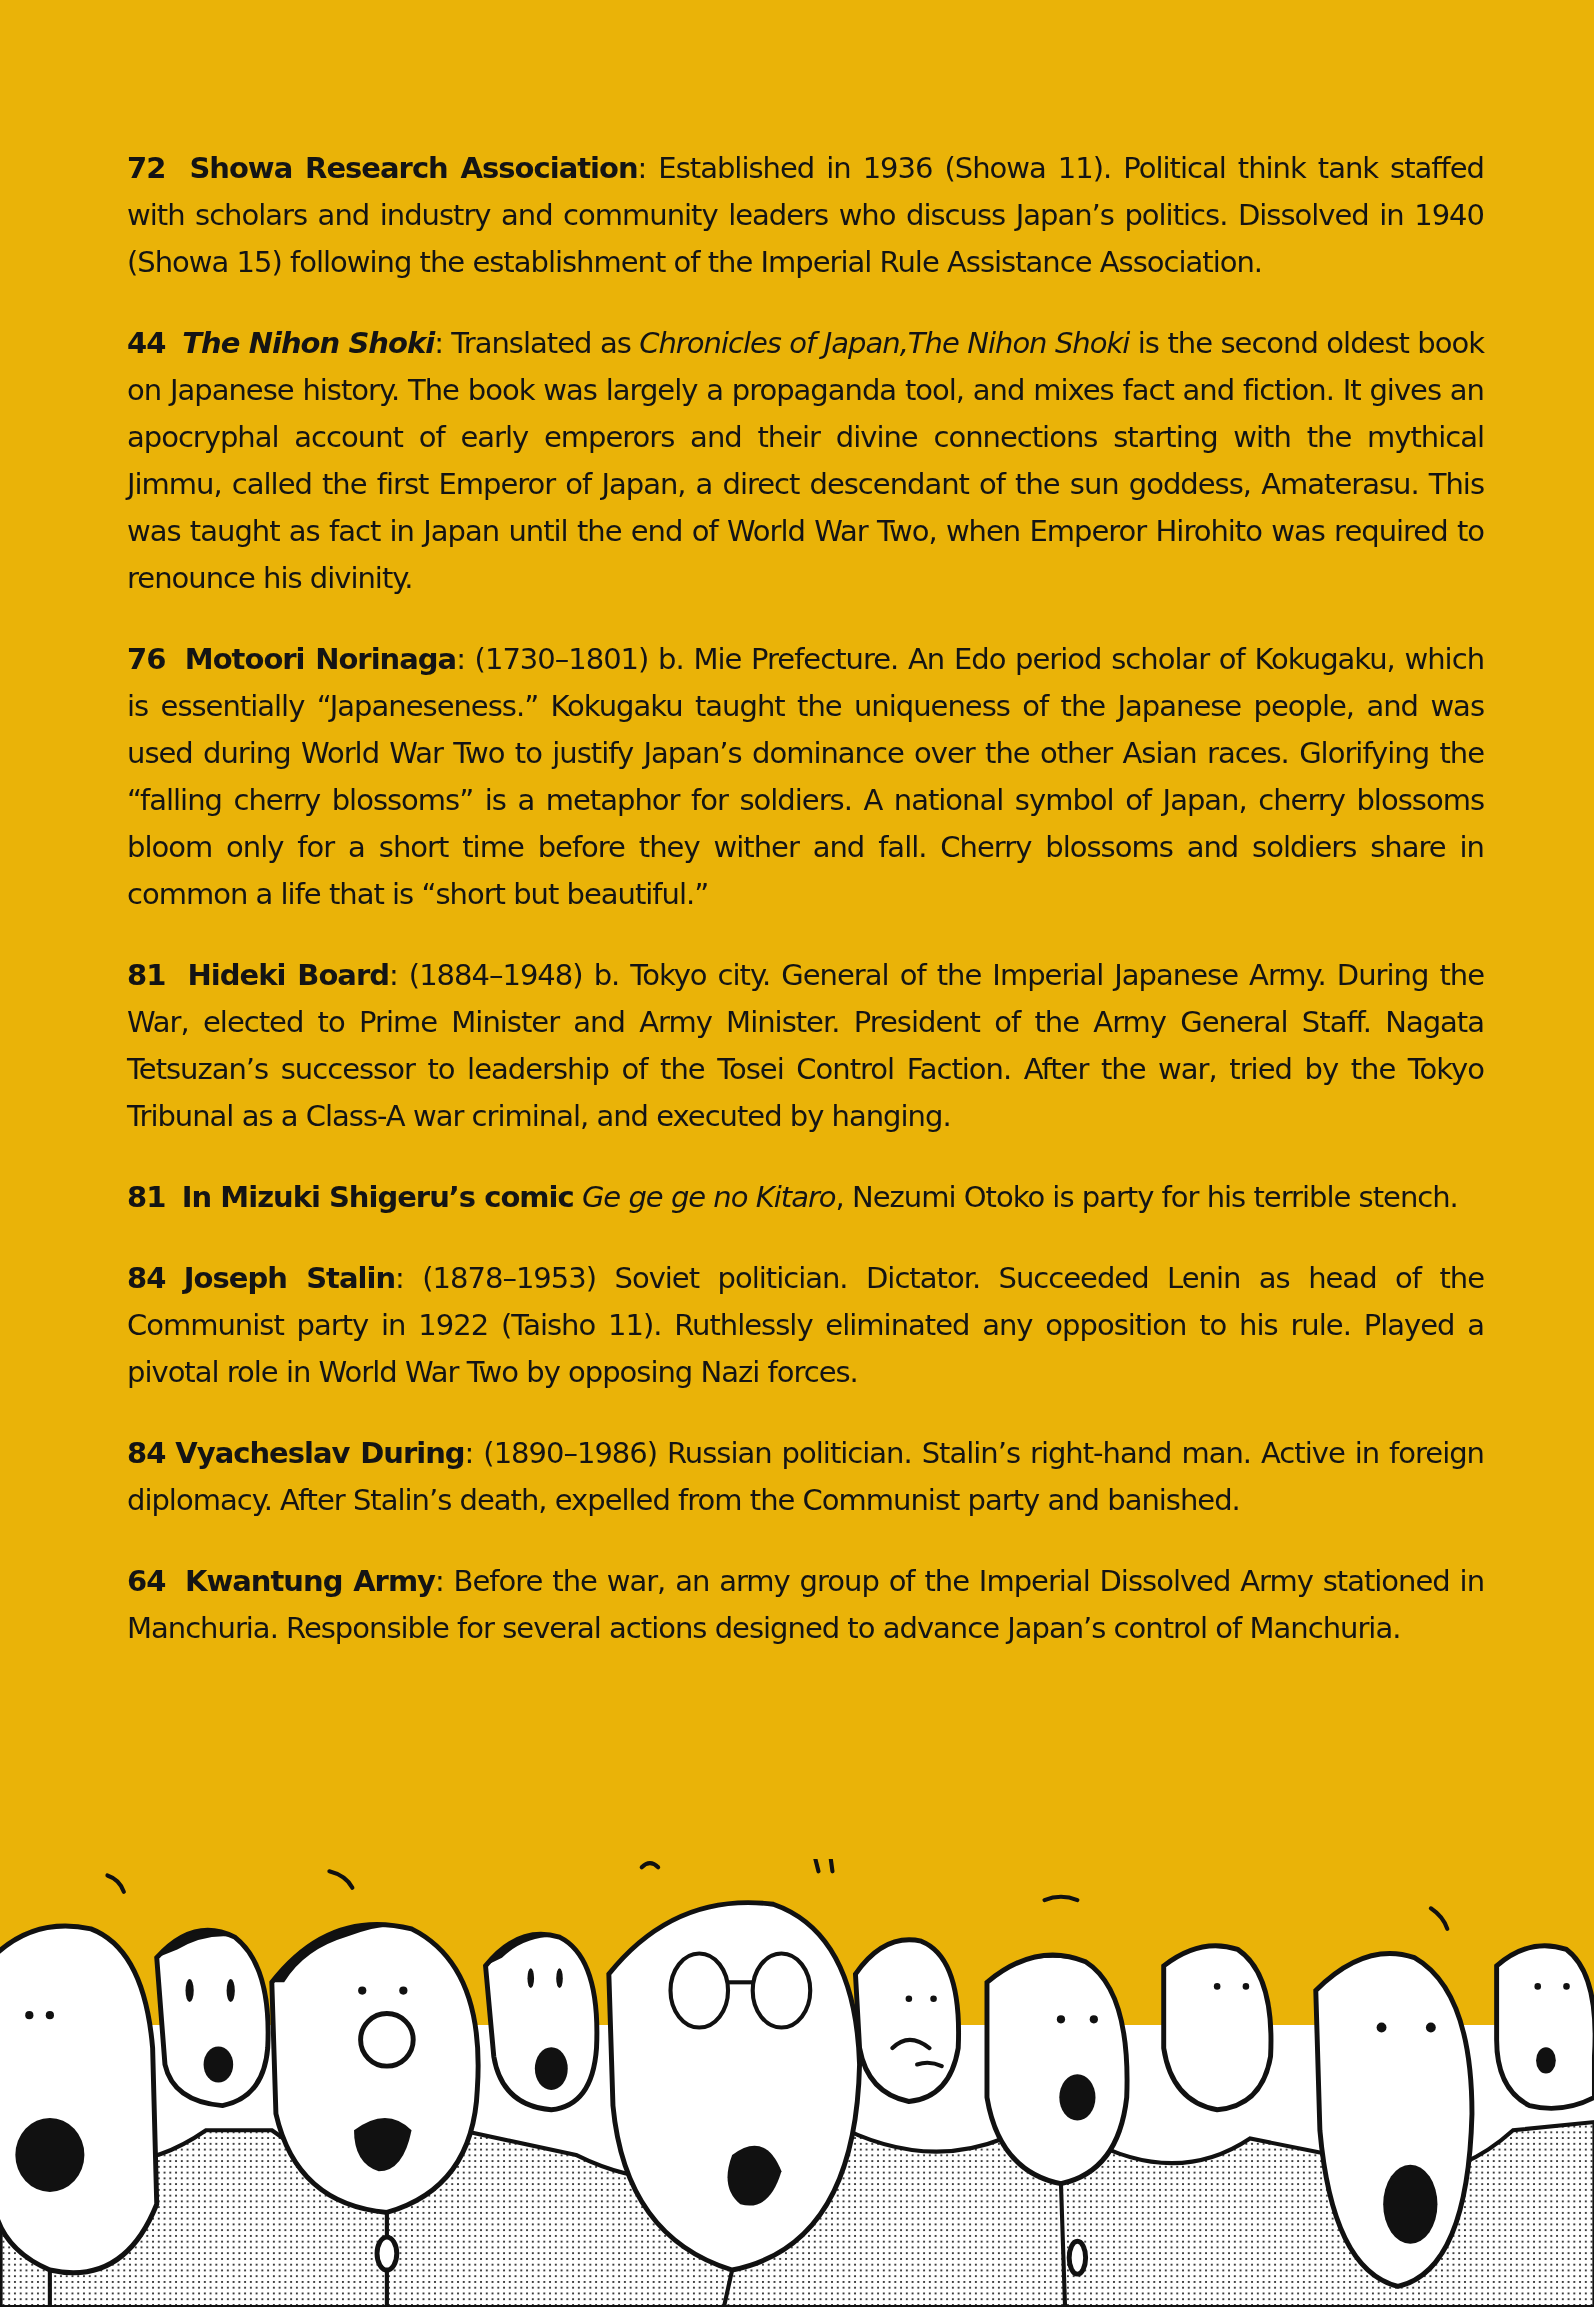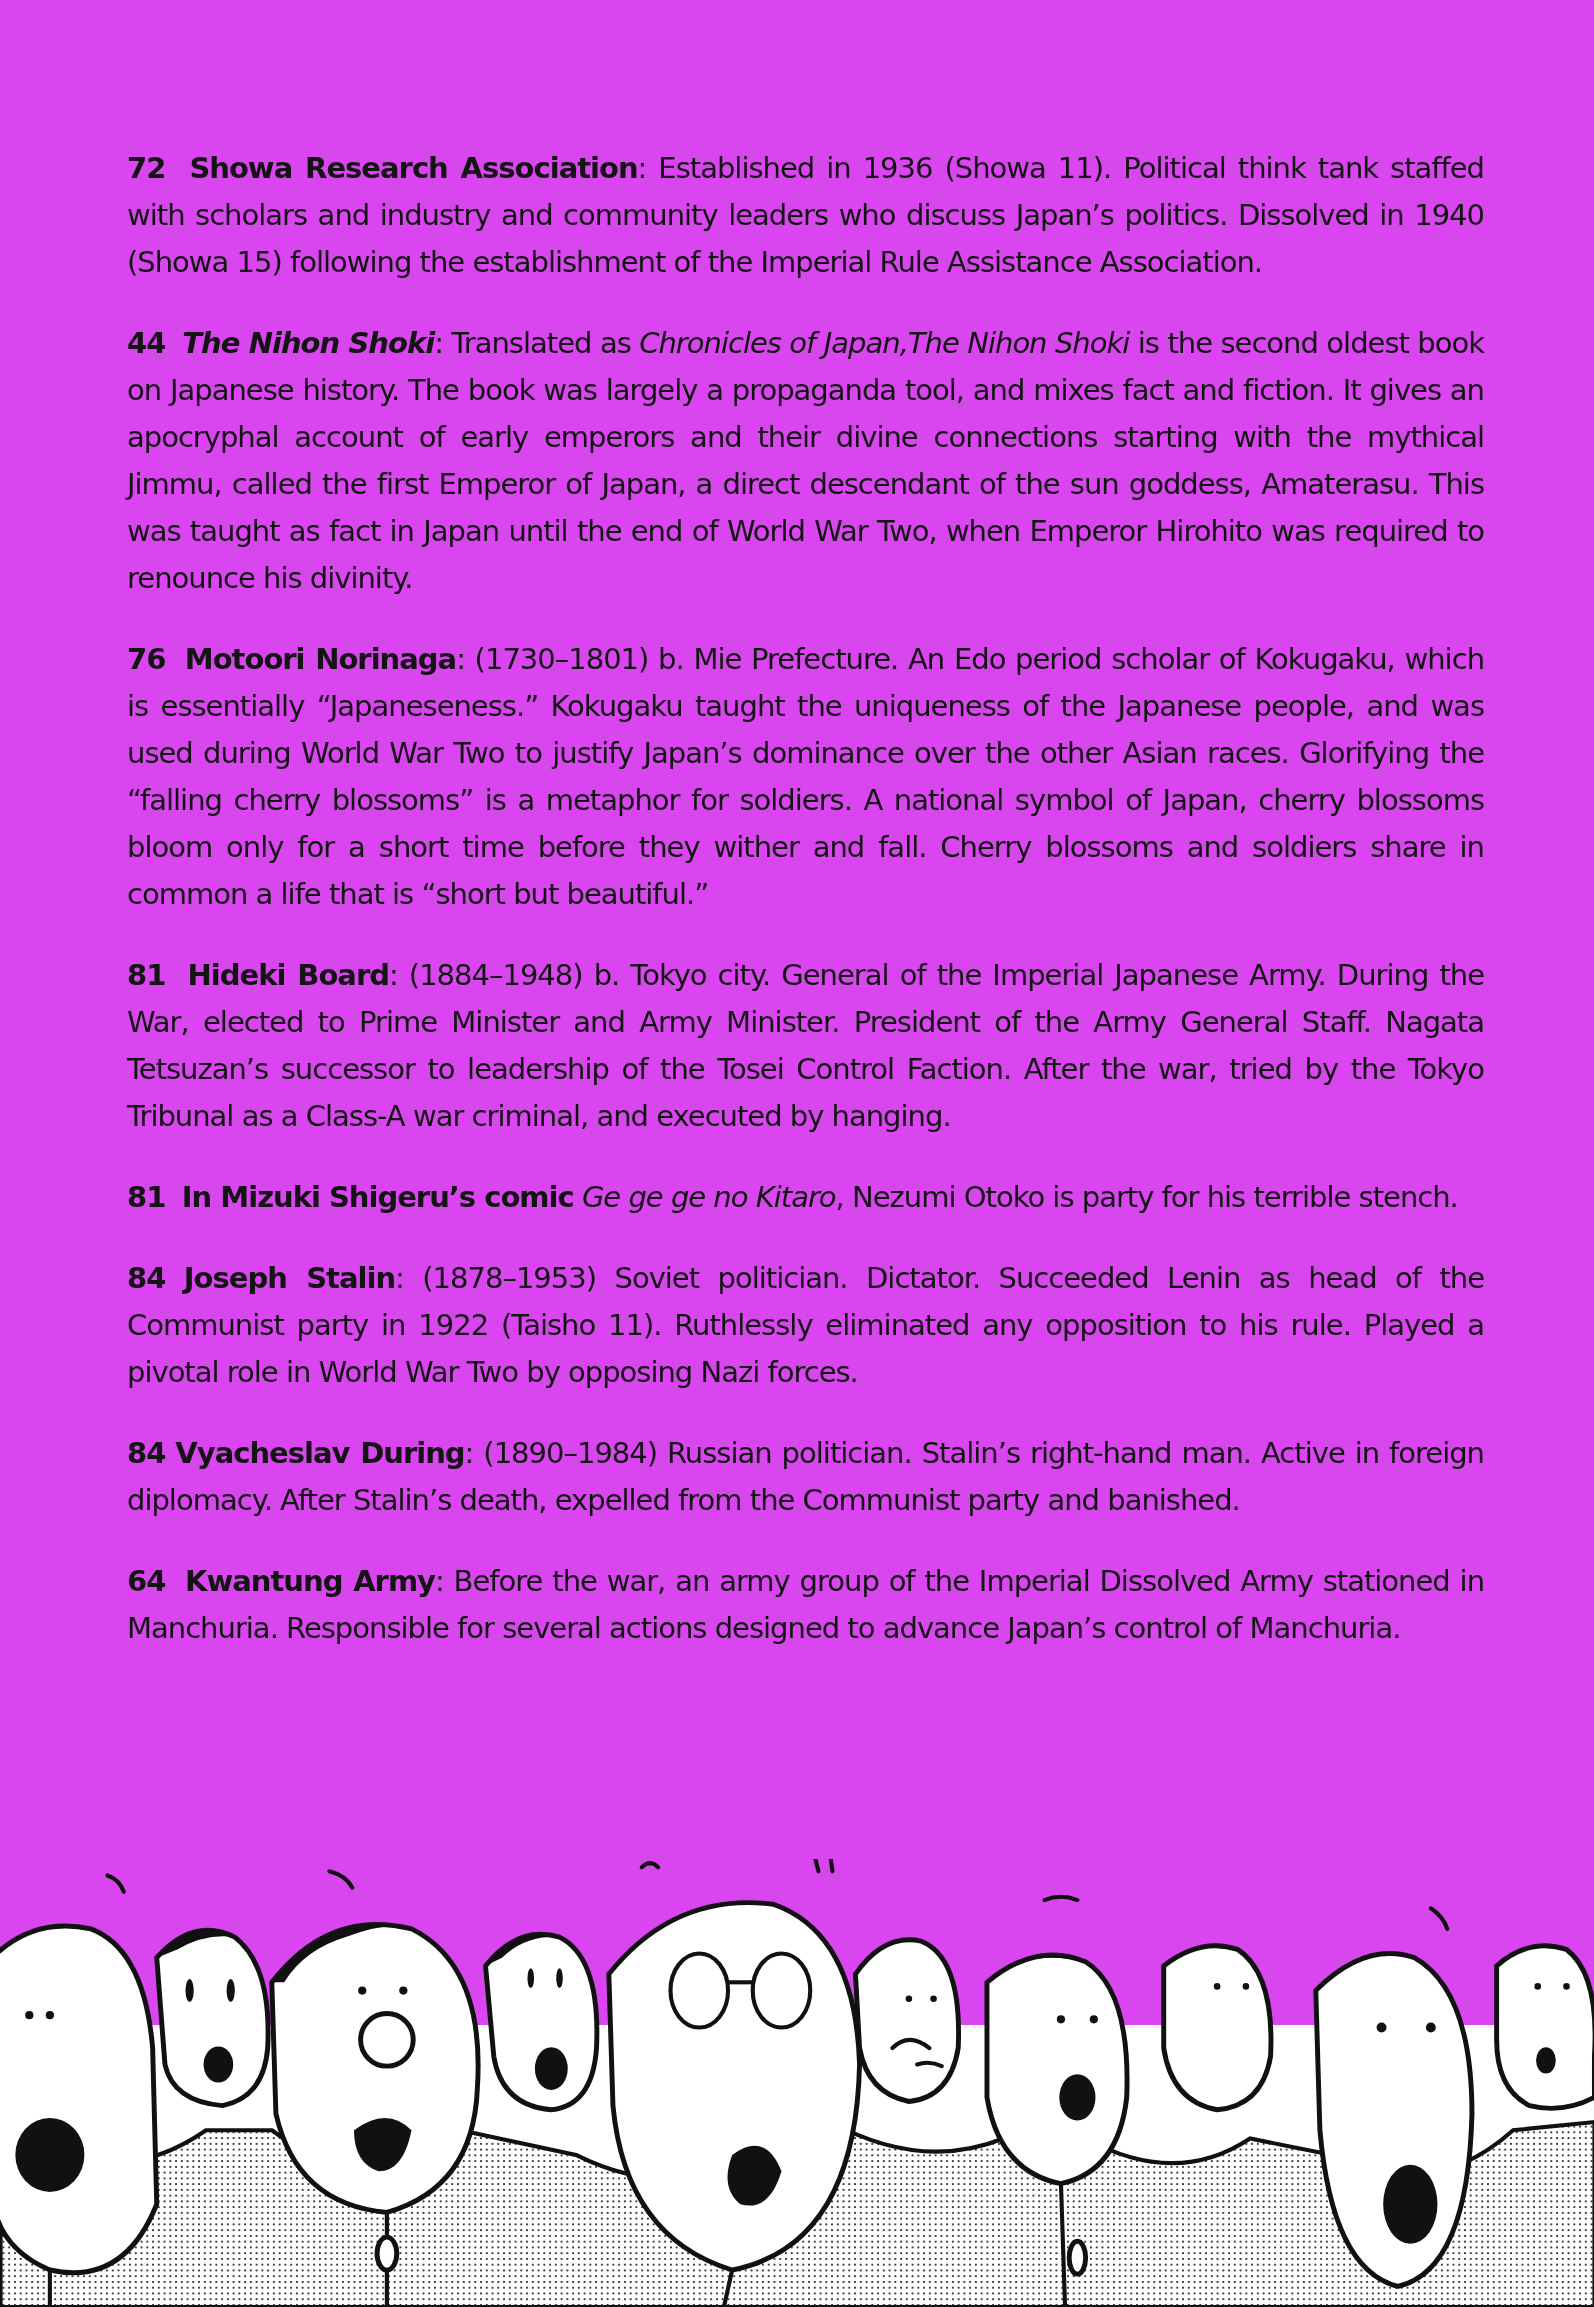--- a/index.html
+++ b/index.html
@@ -1,17 +1,17 @@
 <!DOCTYPE html>
 <html style="font-size:13px"><head>
 <meta charset="utf-8">
 <style>
   html, body { margin: 0; padding: 0; background: #ffffff; }
   body { width: 1595px; height: 2307px; position: relative; overflow: hidden; color: #111111; }
-  .page { position: absolute; left: 0; top: 0; width: 1595px; height: 2025px; background: #d946ef; }
+  .page { position: absolute; left: 0; top: 0; width: 1595px; height: 2025px; background: #eab308; }
   .notes {
     position: absolute; left: 127px; top: 145px; width: 1357px;
     font-family: "DejaVu Sans", sans-serif;
     font-size: 29px; line-height: 47px;
     letter-spacing: -1px; word-spacing: 0px;
     color: #141414;
   }
   .note { margin: 0 0 34px 0; text-align: justify; text-align-last: left; }
   .note .num { font-weight: bold; }
   .note .term { font-weight: bold; }
@@ -53,21 +53,21 @@
       <span class="term">In Mizuki Shigeru’s comic</span><span> </span><i>Ge ge ge no Kitaro</i><span>, Nezumi Otoko is party for his terrible stench.</span>
     </p>
 
     <p class="note">
       <span class="num">84</span>
       <span class="term">Joseph Stalin</span><span>: (1878–1953) Soviet politician. Dictator. Succeeded Lenin as head of the Communist party in 1922 (Taisho 11). Ruthlessly eliminated any opposition to his rule. Played a pivotal role in World War Two  by opposing Nazi forces.</span>
     </p>
 
     <p class="note">
       <span class="num">84</span>
-      <span class="term">Vyacheslav During</span><span>: (1890–1984) Russian politician. Stalin’s right-hand man. Active in foreign diplomacy. After Stalin’s death, expelled from the Communist party and banished.</span>
+      <span class="term">Vyacheslav During</span><span>: (1890–1986) Russian politician. Stalin’s right-hand man. Active in foreign diplomacy. After Stalin’s death, expelled from the Communist party and banished.</span>
     </p>
 
     <p class="note">
       <span class="num">64</span>&nbsp;
       <span class="term">Kwantung Army</span><span>: Before the war, an army group of the Imperial Dissolved Army stationed in Manchuria. Responsible for several actions designed to advance Japan’s control of Manchuria.</span>
     </p>
 
   </div>
 
   <div class="illustration">

